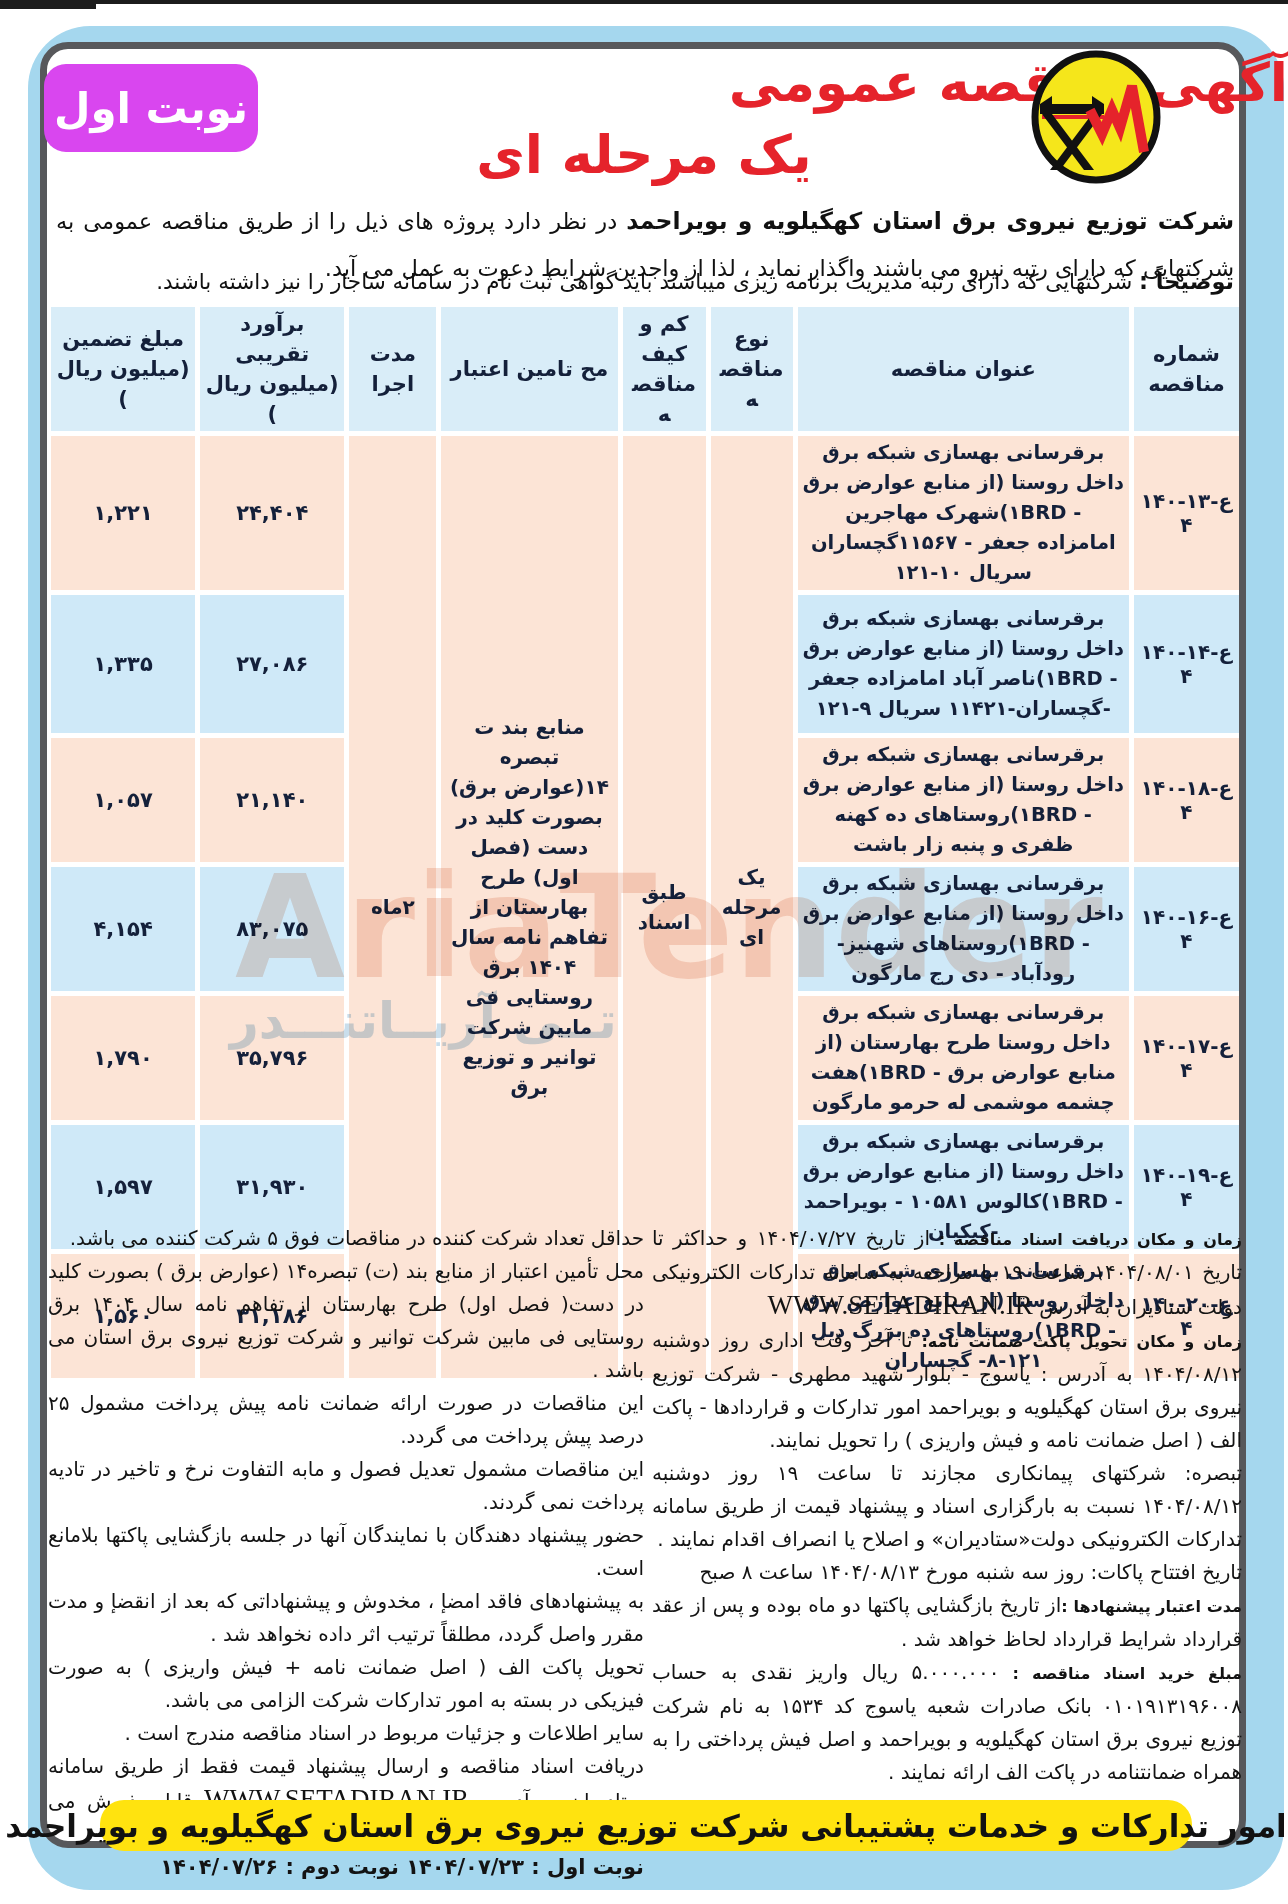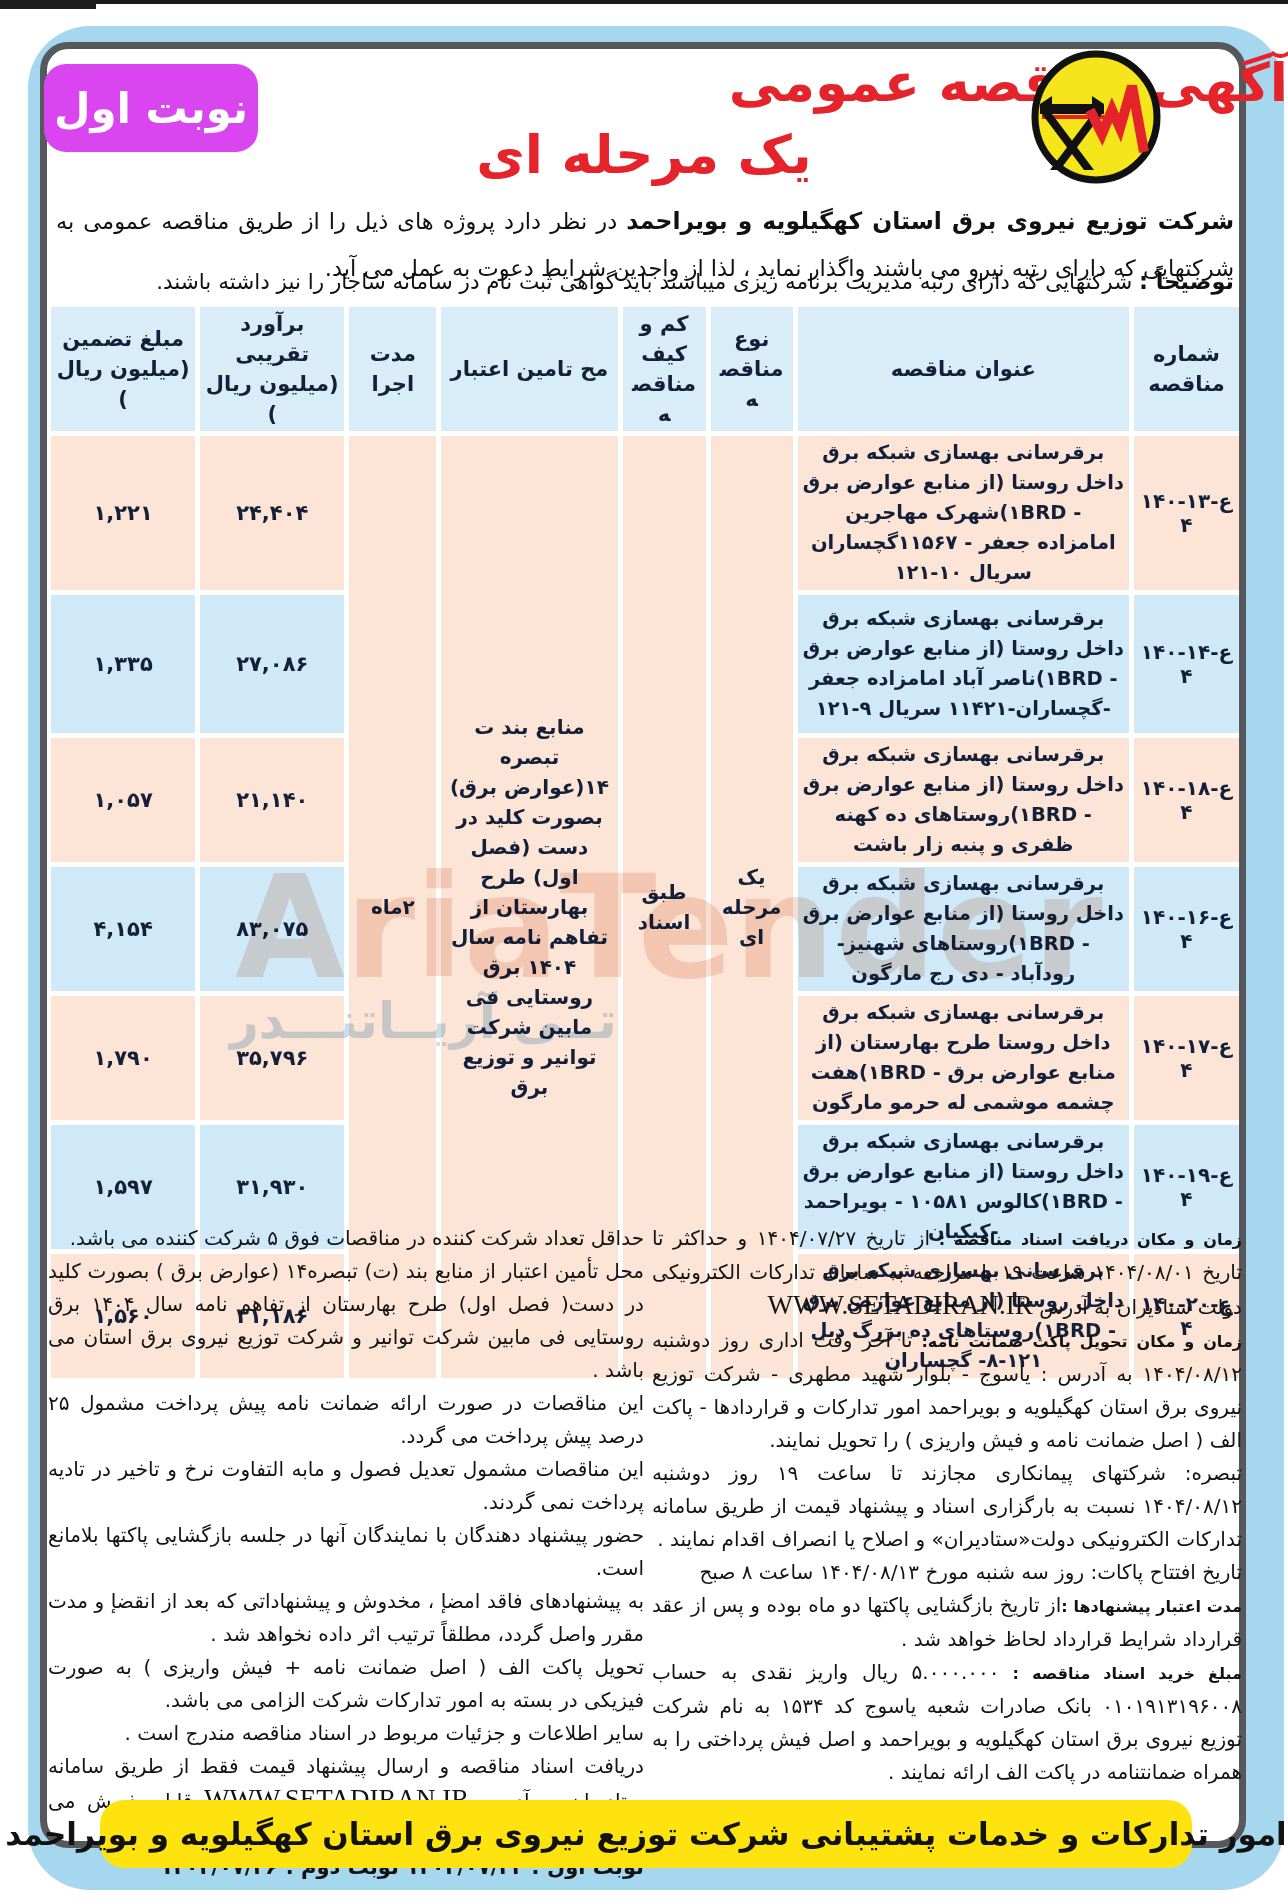--- a/index.html
+++ b/index.html
@@ -49,21 +49,21 @@
   .notes{position:absolute;top:1222px;font-size:20px;line-height:33px;color:#131313;
          text-align:justify;z-index:4;}
   .notes-right{left:652px;width:590px;}
   .notes-left{left:48px;width:596px;}
   .notes p{margin:0;}
   .notes b{font-size:16px;}
   .url{font-family:"Liberation Serif","DejaVu Serif",serif;font-size:27px;font-weight:normal;
        direction:ltr;unicode-bidi:embed;}
   p.bold-line{font-weight:bold;font-size:21px;}
 
-  .footer-bar{position:absolute;left:100px;top:1800px;width:1092px;height:68px;background:#ffe30f;
+  .footer-bar{position:absolute;left:100px;top:1800px;width:1092px;height:51px;background:#ffe30f;
               border-radius:24px;z-index:6;display:flex;align-items:center;justify-content:center;}
   .footer-bar span{font-size:31px;font-weight:bold;color:#121212;white-space:nowrap;}
 </style>
 </head>
 <body>
 
 <div class="page">
 
   <div class="topline"></div>
   <div class="topline-left"></div>

